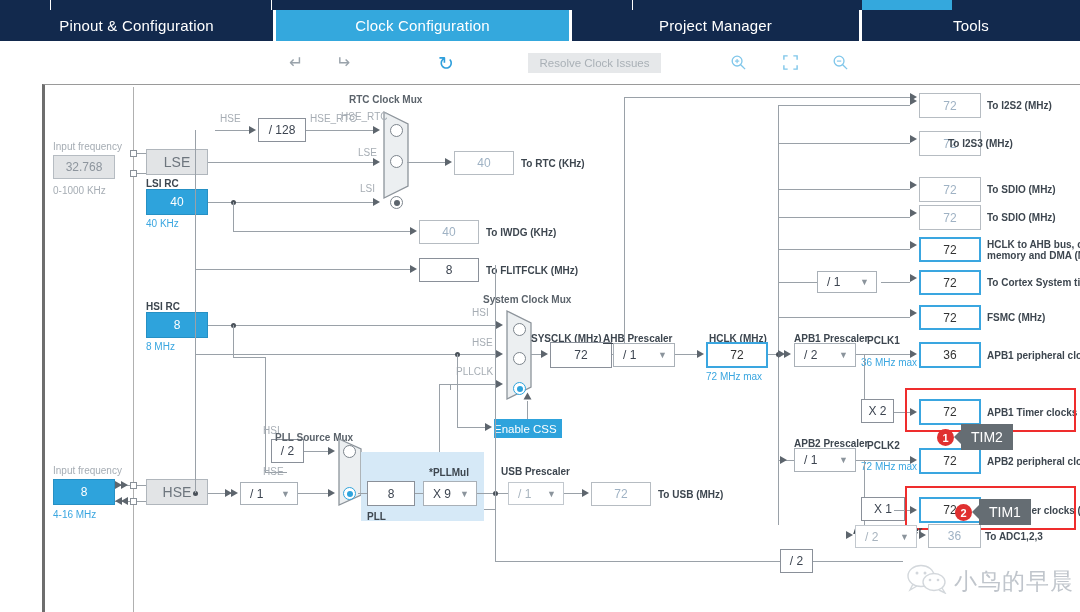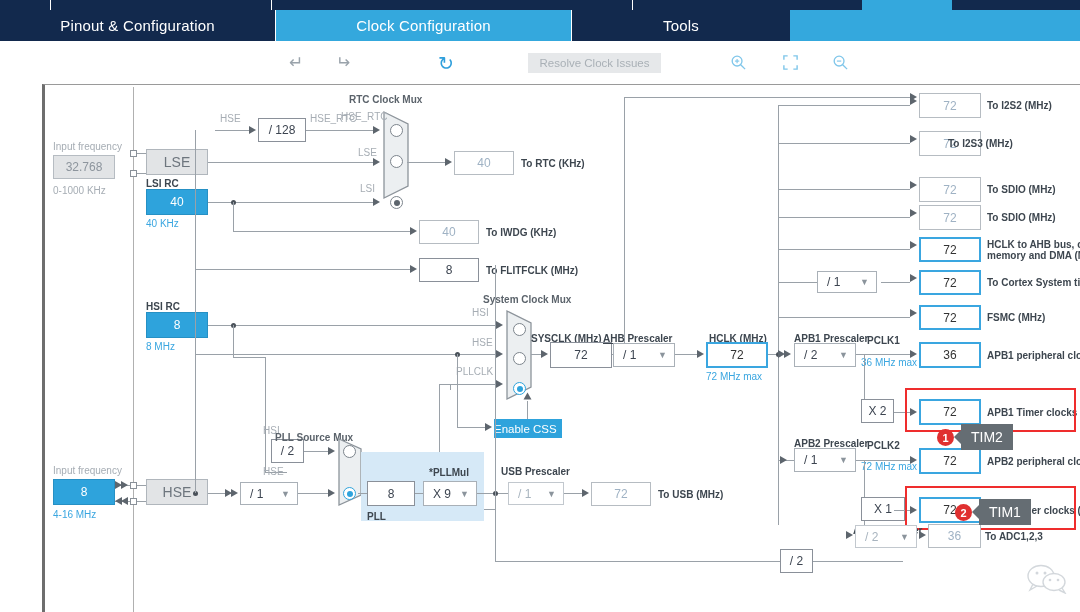--- a/index.html
+++ b/index.html
@@ -6,21 +6,21 @@
   body{width:1080px;height:612px;overflow:hidden;font-family:"Liberation Sans",sans-serif;position:relative;}
 
   
   .topstrip{position:absolute;left:0;top:0;width:1080px;height:10px;background:#12294d;}
   .topstrip .seg{position:absolute;top:0;height:10px;background:#12294d;border-right:1px solid #fff;}
   .topstrip .accent{position:absolute;top:0;height:10px;background:#34a8dd;}
 
   
   .tabbar{position:absolute;left:0;top:10px;width:1080px;height:31px;background:#34a8dd;display:flex;}
   .tab{height:31px;display:flex;align-items:center;justify-content:center;
-       color:#fff;font-size:15px;letter-spacing:.2px;background:#12294d;border-right:1px solid #ffffff;box-sizing:border-box;}
+       color:#fff;font-size:15px;letter-spacing:.2px;background:#12294d;border-right:3px solid #ffffff;box-sizing:border-box;}
   .tab.active{background:#34a8dd;}
   .tab.t1{width:276px;}
   .tab.t2{width:296px;}
   .tab.t3{width:290px;}
   .tab.t4{width:218px;border-right:none;}
 
   
   .toolbar{position:absolute;left:0;top:41px;width:1080px;height:42px;background:#fff;}
   .tb-ico{position:absolute;top:52px;font-size:17px;color:#9aa3ab;cursor:default;}
   .tb-ico.blue{color:#2f9fdc;}
@@ -113,20 +113,23 @@
   <div class="seg" style="left:633px;width:627px;"></div>
   <div class="accent" style="left:862px;width:90px;"></div>
 </div>
 
 <div class="tabbar">
   <div class="tab t1">
       <span>Pinout &amp; Configuration</span>
     </div>
   <div class="tab t2 active">
       <span>Clock Configuration</span>
+    </div>
+  <div class="tab t3">
+      <span>Project Manager</span>
     </div>
   <div class="tab t4">
       <span>Tools</span>
     </div>
 </div>
 
 <div class="toolbar"></div>
 <div class="tb-ico" style="left:289px;">↵</div>
 <div class="tb-ico" style="left:336px;transform:scaleX(-1);">↵</div>
 <div class="tb-ico blue" style="left:438px;font-size:19px;">↻</div>
@@ -540,15 +543,16 @@
         <ellipse cx="15" cy="12" rx="13" ry="10.5" fill="none" stroke="#b9c0c7" stroke-width="1.4"></ellipse>
         <path d="M7,20 L4,26 L11,22" fill="none" stroke="#b9c0c7" stroke-width="1.4"></path>
         <circle cx="11" cy="9" r="1.5" fill="#b9c0c7"></circle>
         <circle cx="19" cy="9" r="1.5" fill="#b9c0c7"></circle>
         <ellipse cx="28" cy="18" rx="11" ry="8.5" fill="#fff" stroke="#b9c0c7" stroke-width="1.4"></ellipse>
         <path d="M36,24 L39,29 L33,26" fill="none" stroke="#b9c0c7" stroke-width="1.4"></path>
         <circle cx="24" cy="16" r="1.3" fill="#b9c0c7"></circle>
         <circle cx="32" cy="16" r="1.3" fill="#b9c0c7"></circle>
       </svg>
     </span>
+    <span class="wtxt">小鸟的早晨</span>
   </div>
 
 </div>
 
 </body></html>

